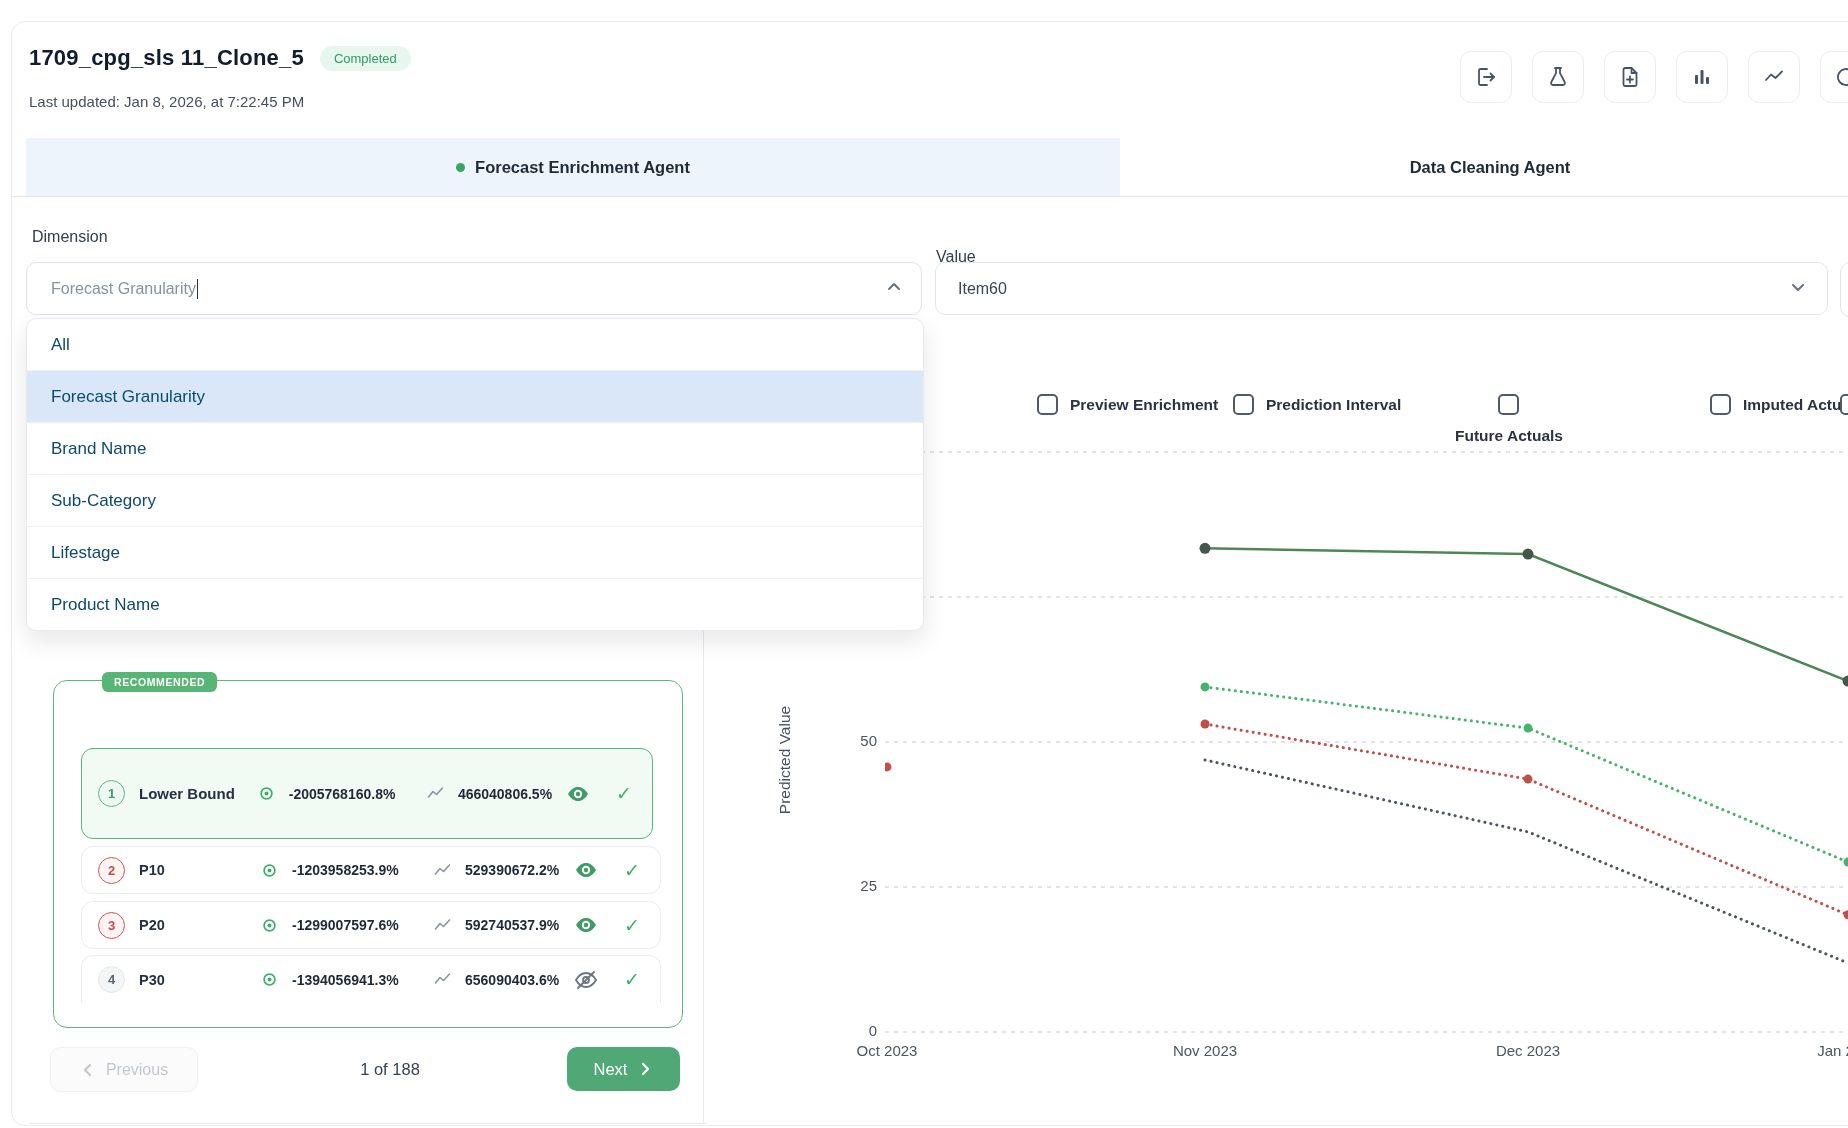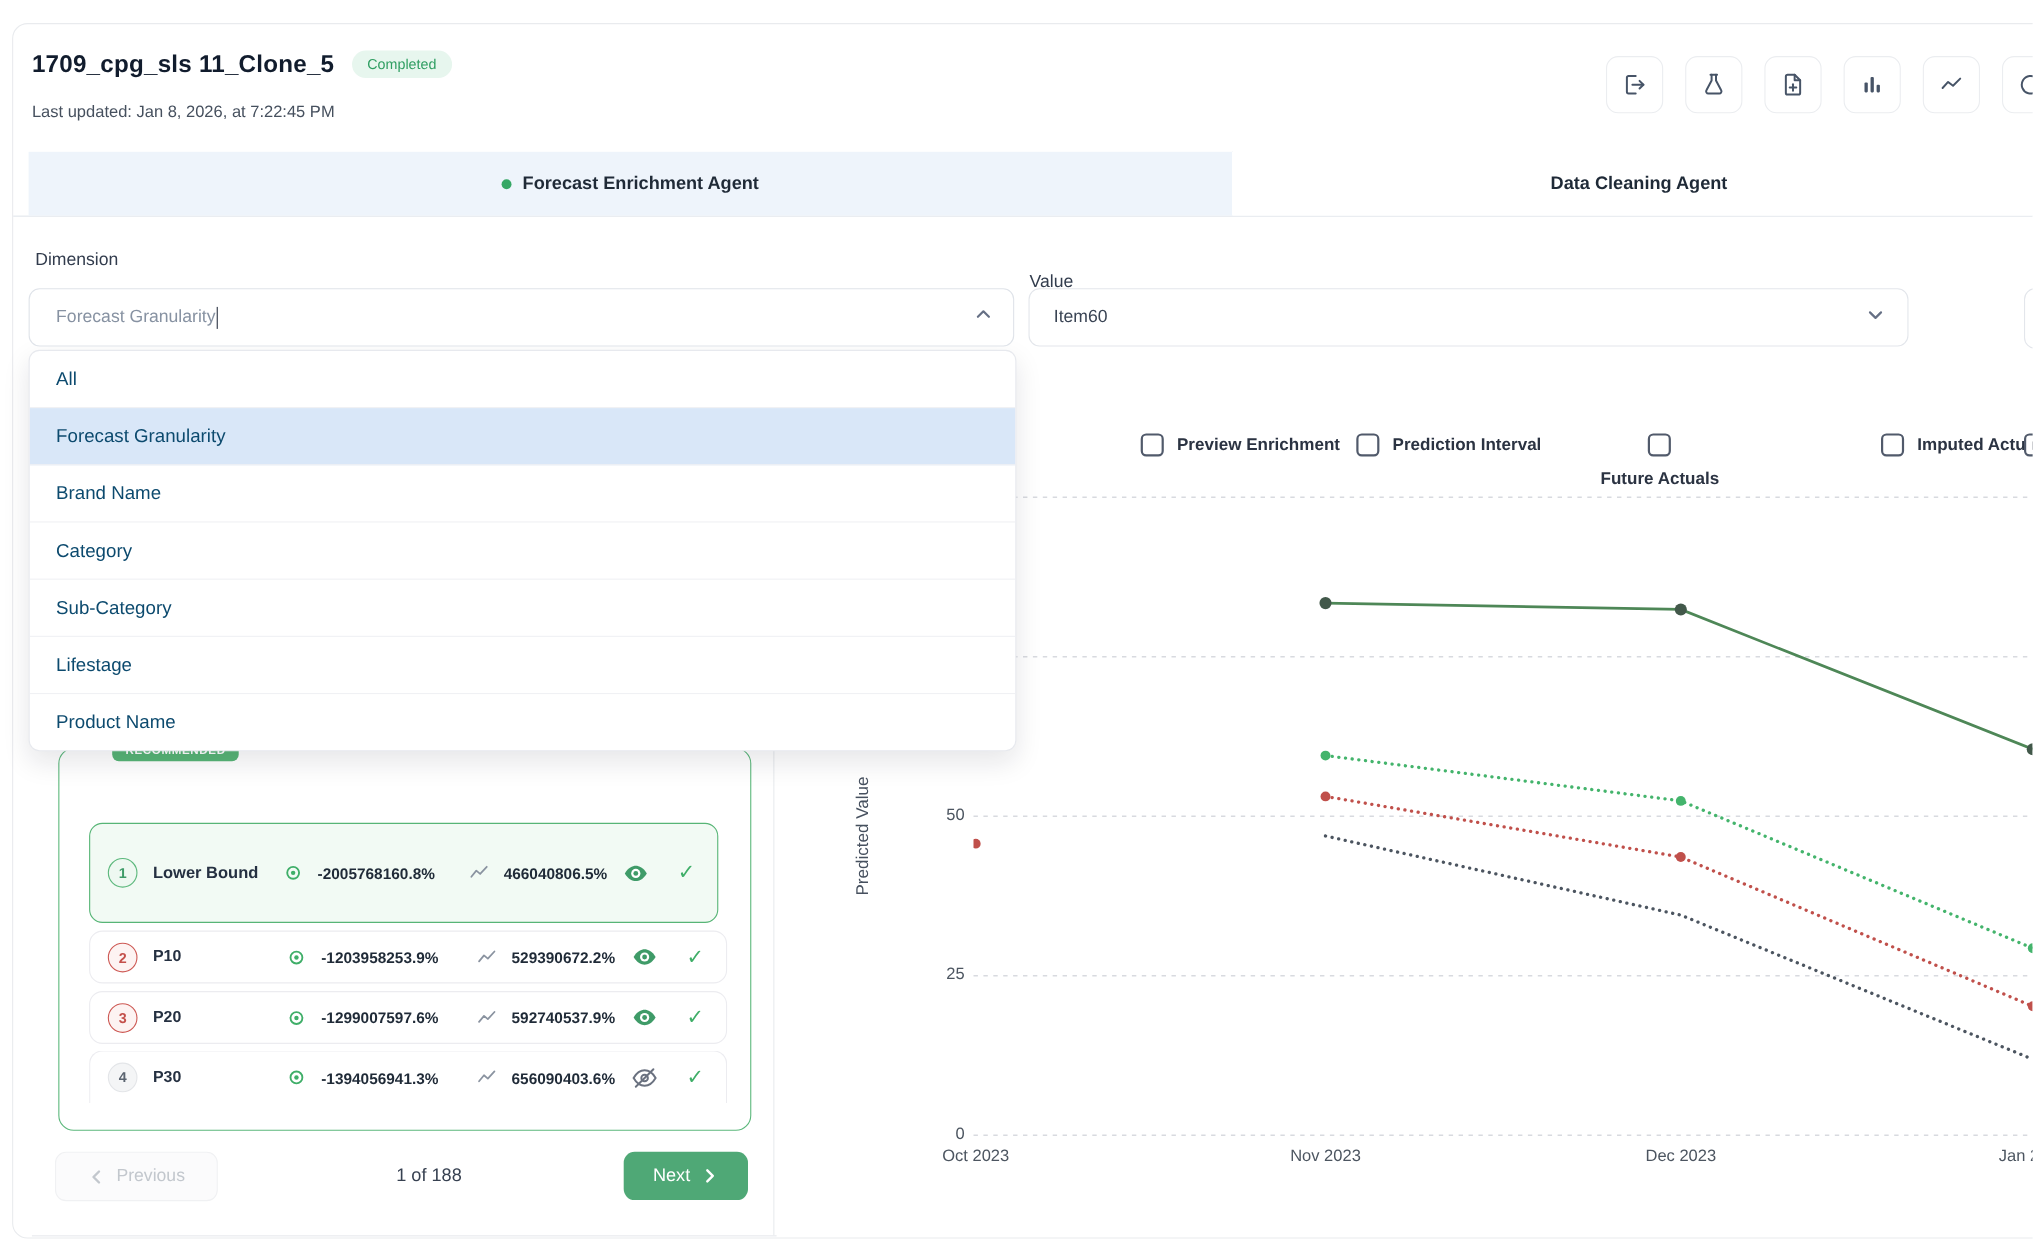--- a/index.html
+++ b/index.html
@@ -22,21 +22,21 @@
   .tab-active{left:14px;width:1094px;background:#eef4fb;border-right:1px solid #e2e6ec;}
   .tab-inactive{left:1108px;width:740px;background:#fff;}
   .tab-dot{width:9px;height:9px;border-radius:50%;background:#35a765;}
   
   .field-label{font-size:16px;font-weight:500;color:#323c4d;}
   .combo{left:26px;top:262px;width:896px;height:53px;background:#fff;border:1px solid #dfe3e9;border-radius:10px;
          display:flex;align-items:center;padding:0 18px 0 24px;box-sizing:border-box;z-index:31;}
   .combo-text{font-size:16px;color:#8792a2;}
   .caret-bar{display:inline-block;width:1.5px;height:20px;background:#2b3342;margin-left:1px;vertical-align:middle;}
   .combo .chev{margin-left:auto;}
-  .select{left:935px;top:262px;width:800px;height:53px;background:#fff;border:1px solid #e3e6eb;border-radius:10px;
+  .select{left:935px;top:262px;width:893px;height:53px;background:#fff;border:1px solid #e3e6eb;border-radius:10px;
           display:flex;align-items:center;padding:0 20px 0 22px;box-sizing:border-box;z-index:10;}
   .select-text{font-size:16px;color:#3a4454;}
   .select .chev{margin-left:auto;}
   .select-sliver{left:1840px;top:262px;width:30px;height:53px;background:#fff;border:1px solid #e3e6eb;border-radius:10px;z-index:10;}
   .chev svg{stroke:#667085;fill:none;stroke-width:2;stroke-linecap:round;stroke-linejoin:round;}
   
   .dropdown{left:26px;top:318px;width:896px;background:#fff;border:1px solid #e7e9ee;border-radius:10px;
             box-shadow:0 10px 24px rgba(16,24,40,.10);z-index:30;overflow:hidden;}
   .dd-item{height:51px;display:flex;align-items:center;padding:0 24px;font-size:17px;color:#0c4a6e;border-bottom:1px solid #f0f1f4;}
   .dd-item:last-child{border-bottom:none;}
@@ -165,21 +165,20 @@
       <svg width="18" height="18" viewBox="0 0 18 18">
           <polyline points="4,11 9,6 14,11"></polyline>
         </svg>
     </span>
   </div>
 
   <div class="abs dropdown" id="dropdown">
       <div class="dd-item">All</div>
       <div class="dd-item sel">Forecast Granularity</div>
       <div class="dd-item">Brand Name</div>
-      <div class="dd-item">Category</div>
       <div class="dd-item">Sub-Category</div>
       <div class="dd-item">Lifestage</div>
       <div class="dd-item">Product Name</div>
     </div>
 
   <div class="abs select">
     <span class="select-text">Item60</span>
     <span class="chev">
       <svg width="18" height="18" viewBox="0 0 18 18">
           <polyline points="4,7 9,12 14,7"></polyline>

